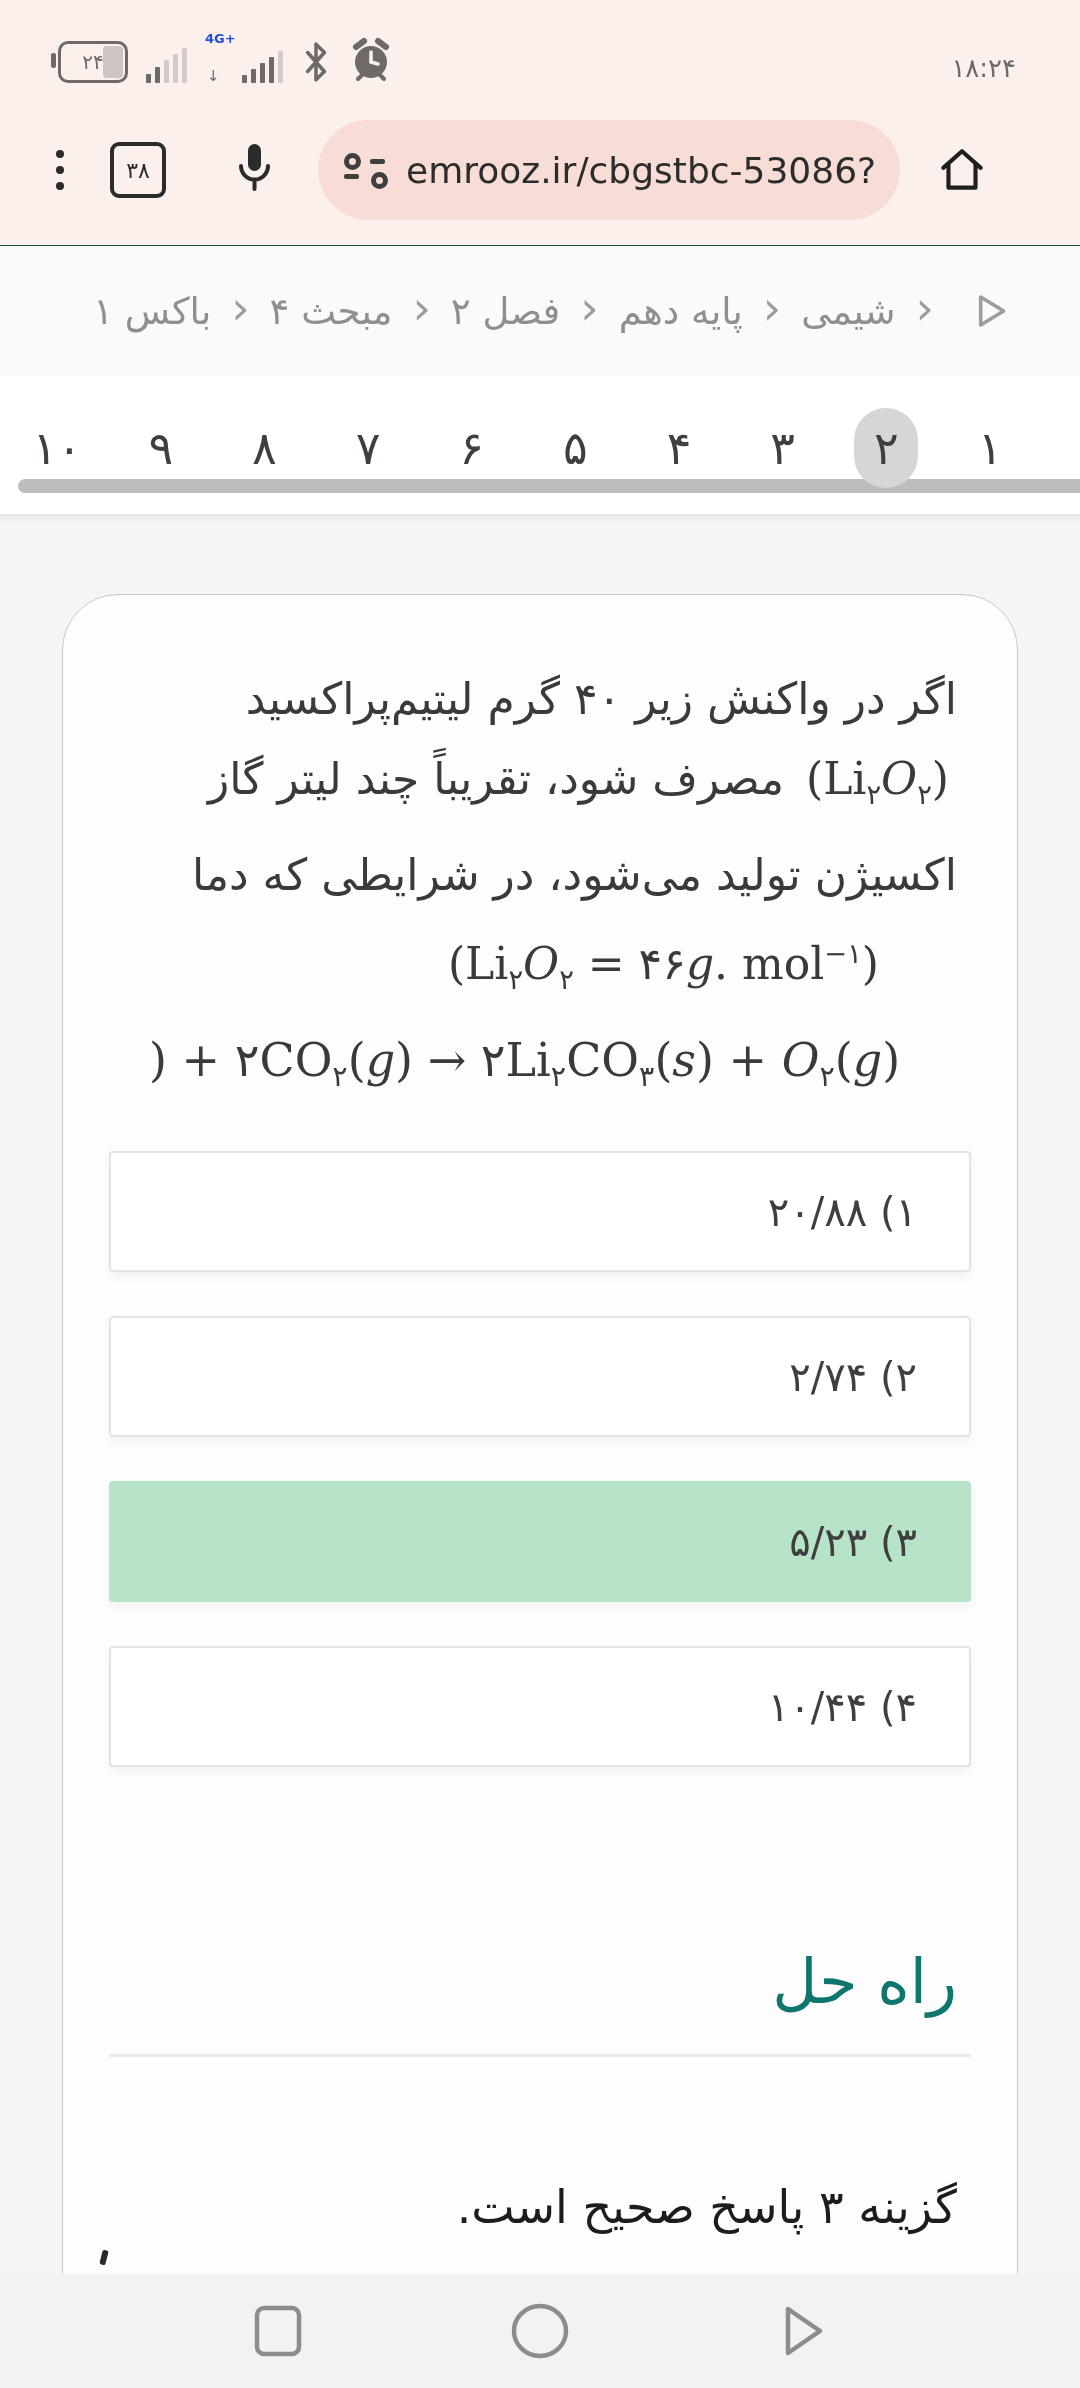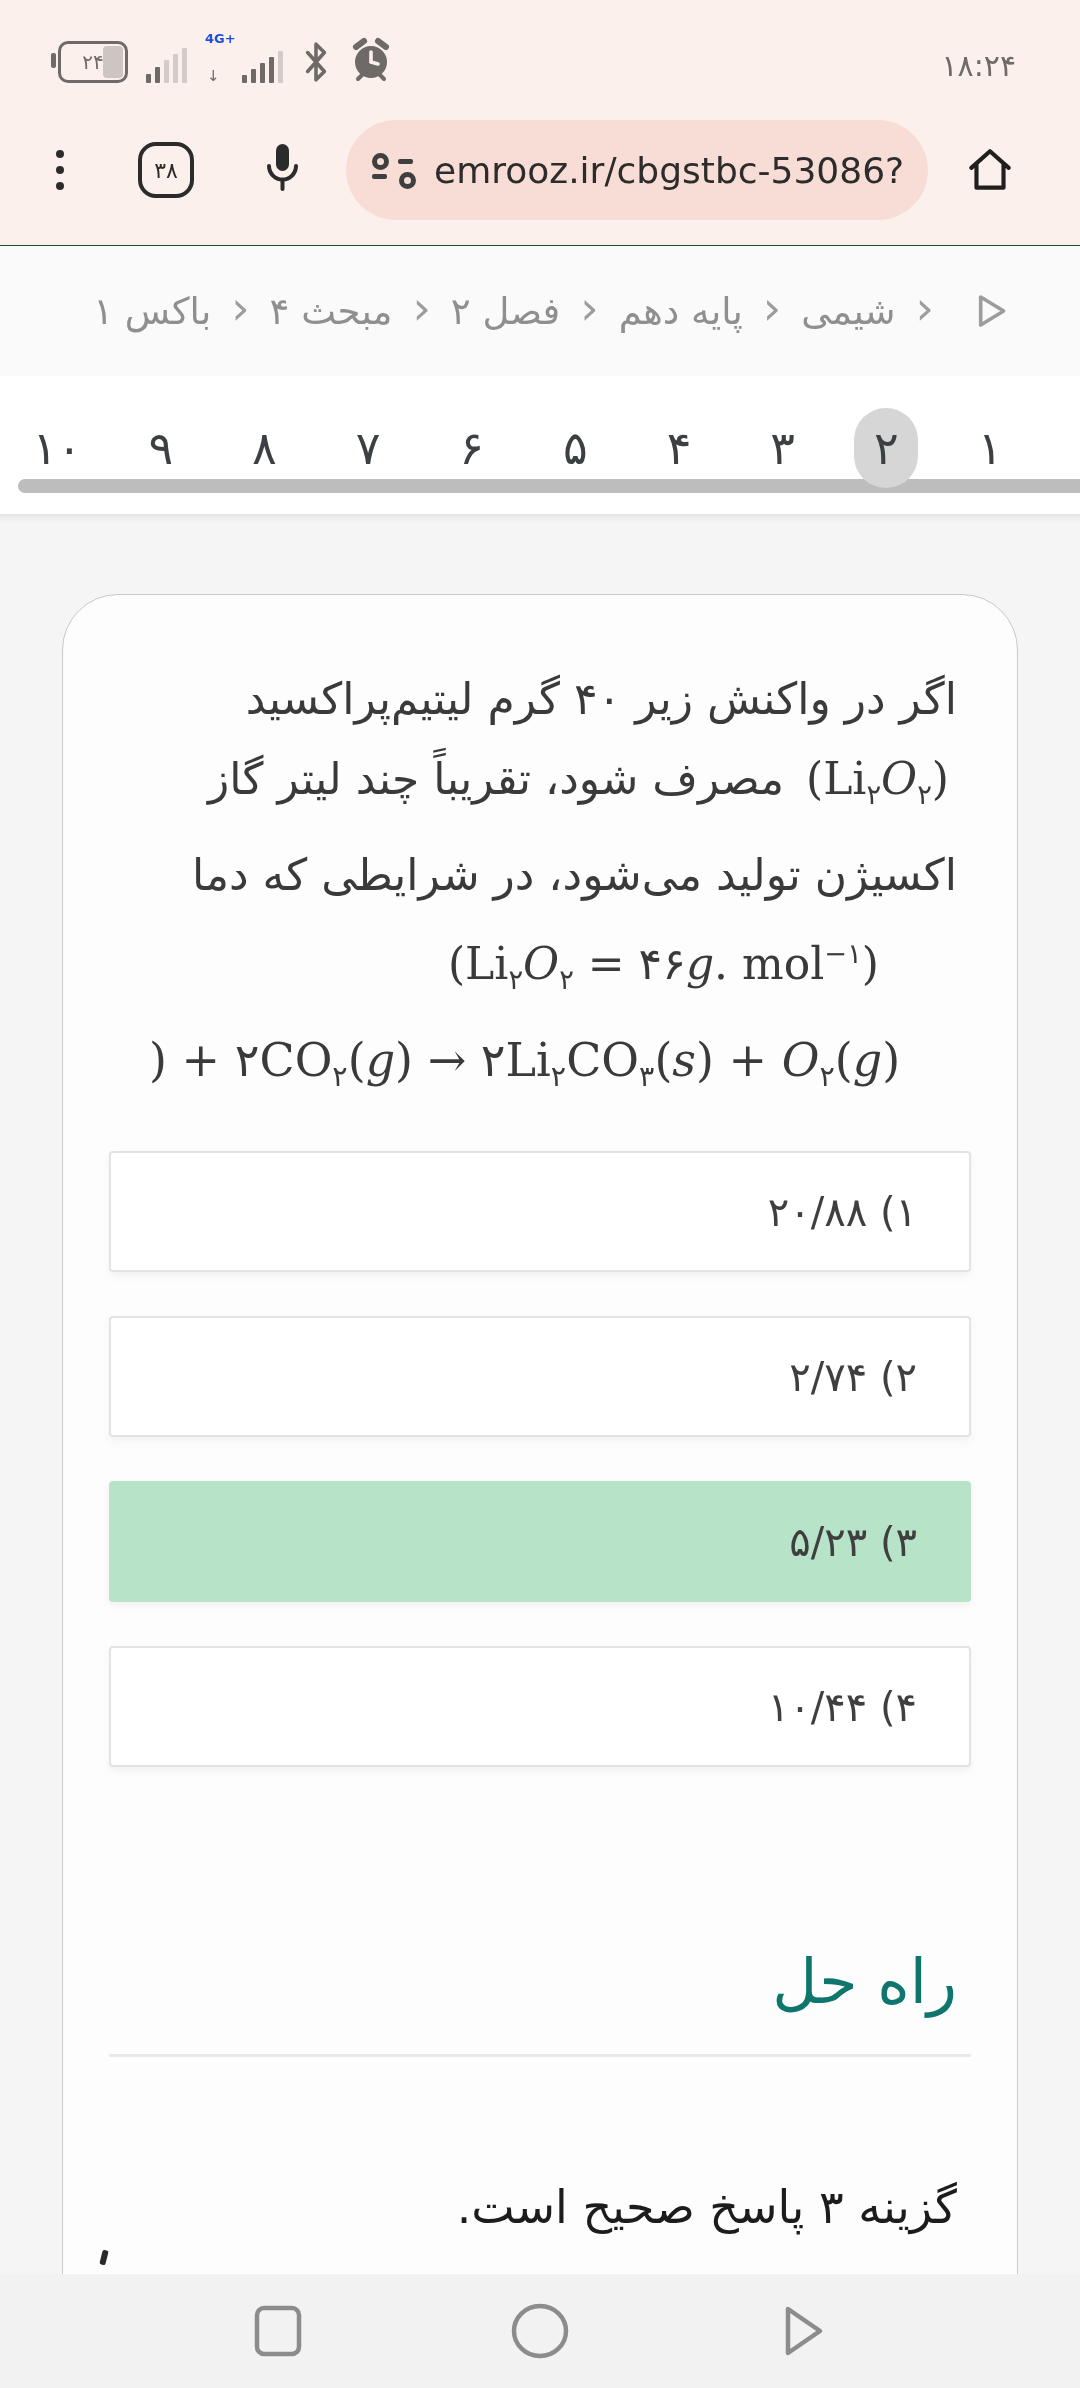--- a/index.html
+++ b/index.html
@@ -16,21 +16,21 @@
   .battery-txt{position:relative;font-size:20px;line-height:1;color:#6e6a67;z-index:1}
   .bars{display:flex;align-items:flex-end;gap:4px}
   .bars i{display:block;width:5px;border-radius:1px}
   .netgrp{position:relative;width:78px;height:46px}
   .net-label{position:absolute;top:-6px;left:0;font-size:13px;font-weight:bold;letter-spacing:0;color:#1d4ed8}
   .net-bars{position:absolute;right:0;bottom:0}
   .net-arrow{position:absolute;left:2px;bottom:-2px;font-size:15px;color:#6e6a67}
   .toolbar{height:150px;display:flex;align-items:center;padding:0 40px;box-sizing:border-box}
   .dots{display:flex;flex-direction:column;gap:8px;padding:10px;margin-left:6px}
   .dots i{width:8px;height:8px;border-radius:50%;background:#2b2b2b}
-  .tabbox{margin-left:64px;width:48px;height:48px;border:4px solid #2b2b2b;border-radius:18px;
+  .tabbox{margin-left:36px;width:48px;height:48px;border:4px solid #2b2b2b;border-radius:9px;
     display:flex;align-items:center;justify-content:center;font-size:22px;color:#2b2b2b}
   .micwrap{margin-left:66px;width:44px;height:56px}
   .urlpill{margin-left:42px;width:582px;height:100px;background:#f8ddd6;border-radius:50px;
     display:flex;align-items:center;padding:0 26px;box-sizing:border-box}
   .siteinfo{width:44px;height:38px;position:relative;flex:0 0 auto}
   .siteinfo b{position:absolute;background:#3f3f3f;border-radius:2px;height:5px;width:15px}
   .siteinfo s{position:absolute;border:5px solid #3f3f3f;border-radius:50%;width:7px;height:7px}
   .si-c1{left:0;top:2px}.si-b1{right:3px;top:8px}
   .si-b2{left:0;bottom:10px}.si-c2{right:0;bottom:0}
   .urltxt{margin-left:18px;font-size:36px;color:#2c2c2c;white-space:nowrap;overflow:hidden}
@@ -116,21 +116,21 @@
           <line x1="7" y1="10" x2="15" y2="4" stroke="#6e6a67" stroke-width="6" stroke-linecap="round"></line>
           <line x1="37" y1="10" x2="29" y2="4" stroke="#6e6a67" stroke-width="6" stroke-linecap="round"></line>
           <circle cx="22" cy="25" r="16" fill="#6e6a67"></circle>
           <line x1="22" y1="25" x2="22" y2="15" stroke="#fcf0ec" stroke-width="3.6" stroke-linecap="round"></line>
           <line x1="22" y1="25" x2="29" y2="27" stroke="#fcf0ec" stroke-width="3.6" stroke-linecap="round"></line>
           <line x1="9" y1="42" x2="13" y2="38" stroke="#6e6a67" stroke-width="4" stroke-linecap="round"></line>
           <line x1="35" y1="42" x2="31" y2="38" stroke="#6e6a67" stroke-width="4" stroke-linecap="round"></line>
         </svg>
       </span>
     </div>
-    <div style="font-size:30px">۱۸:۲۴</div>
+    <div style="font-size:26px">۱۸:۲۴</div>
   </div>
 
   <div class="toolbar">
     <div class="dots">
         <i></i>
         <i></i>
         <i></i>
       </div>
     <div class="tabbox">
       <span>۳۸</span>

